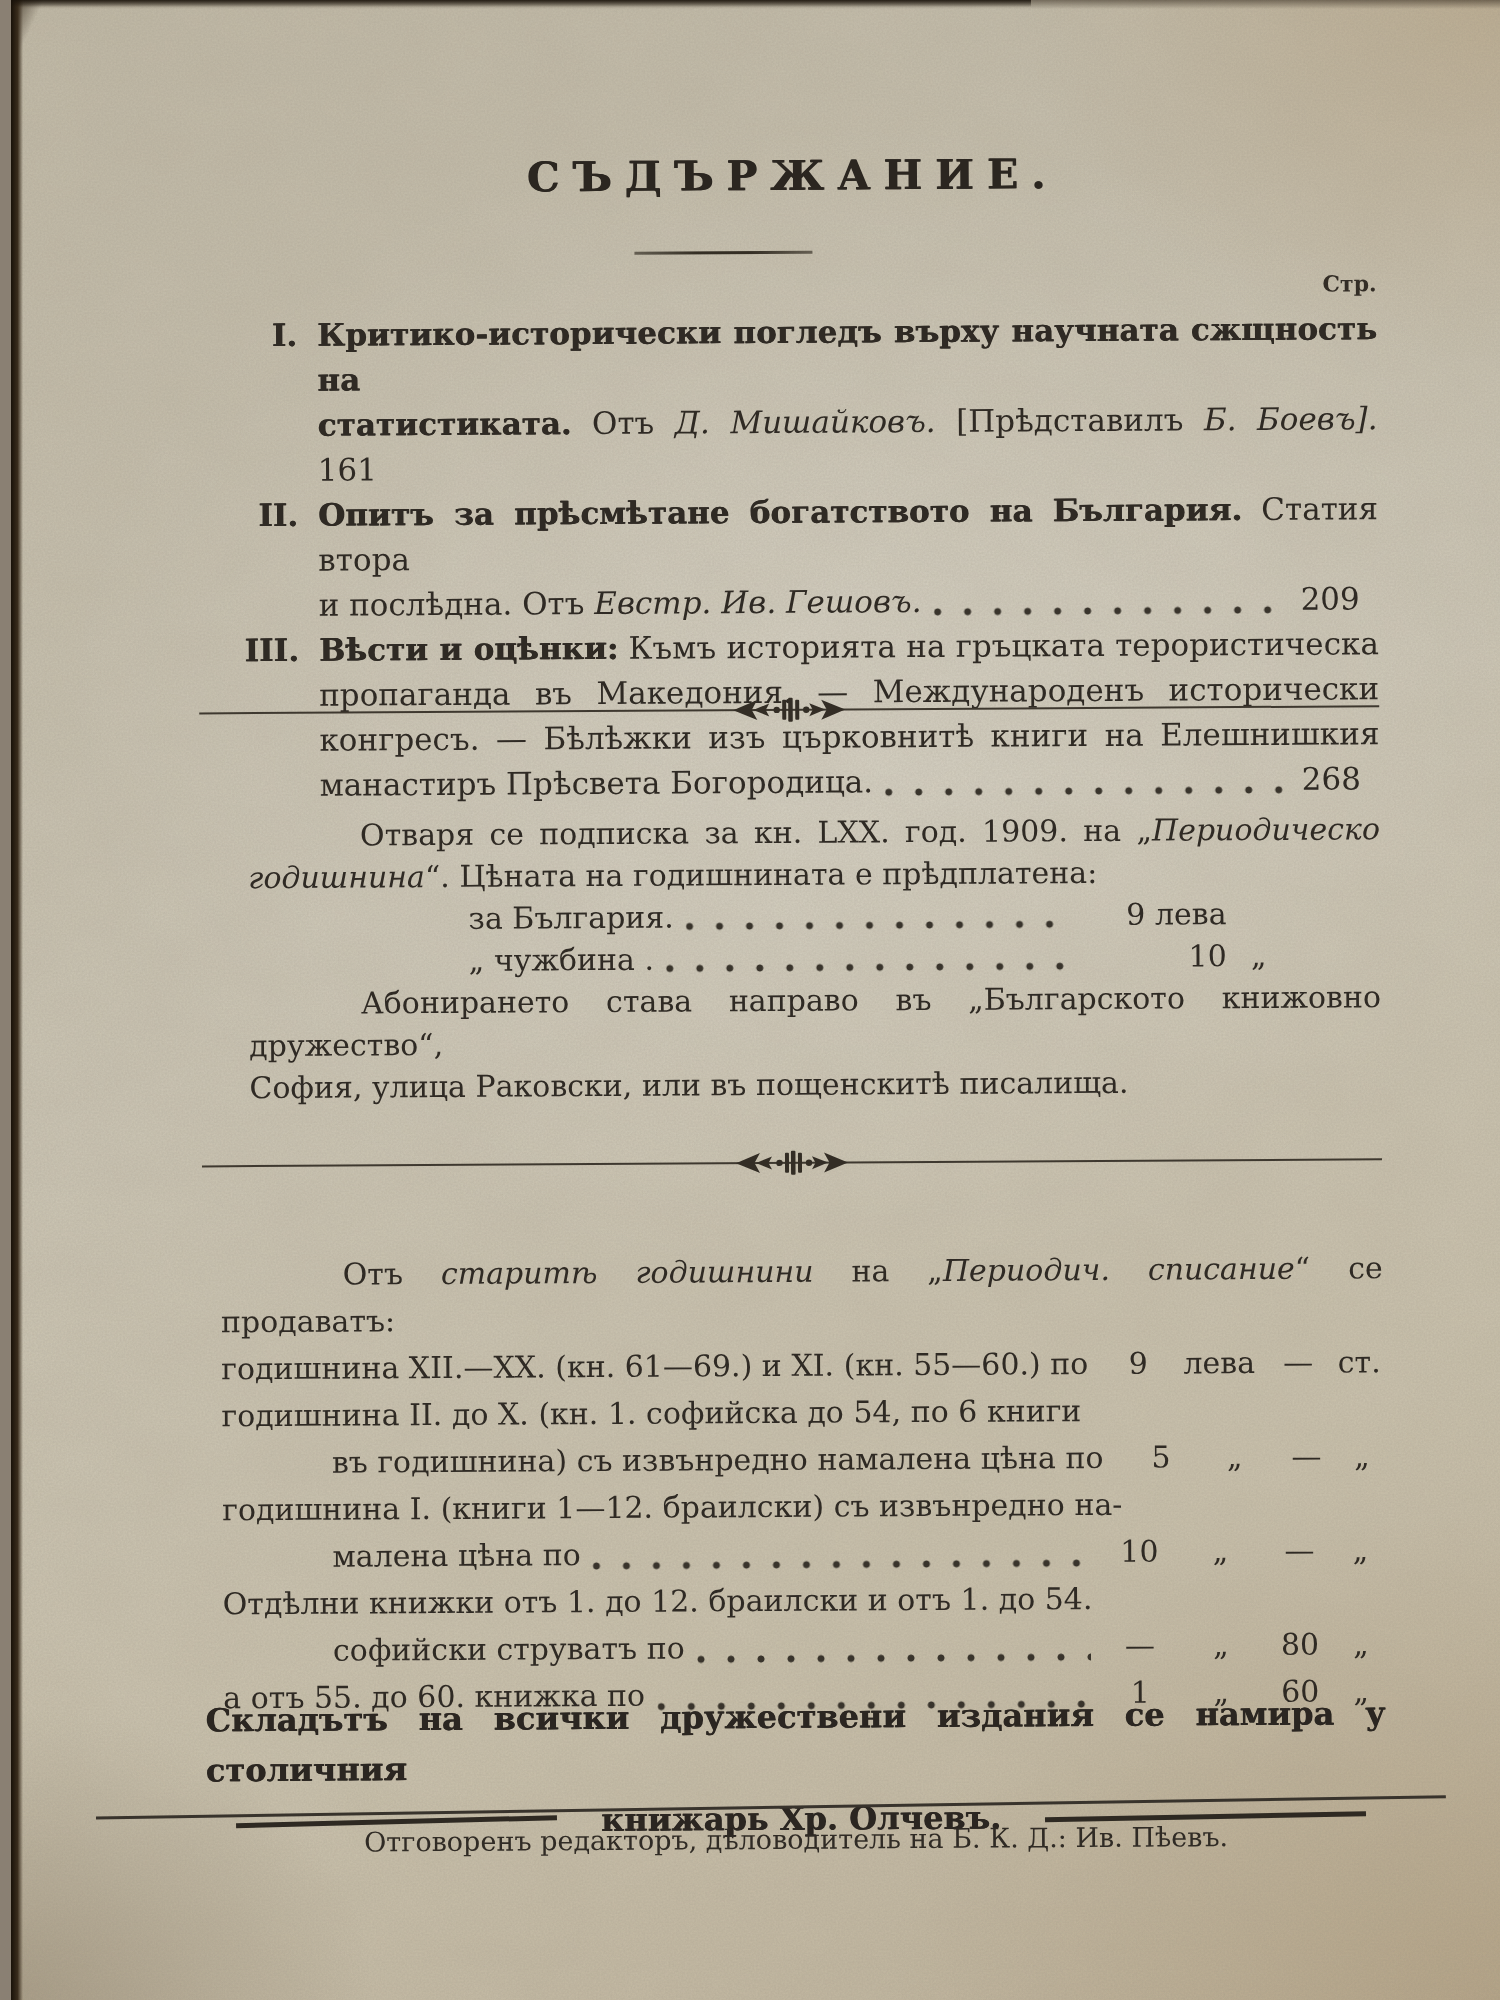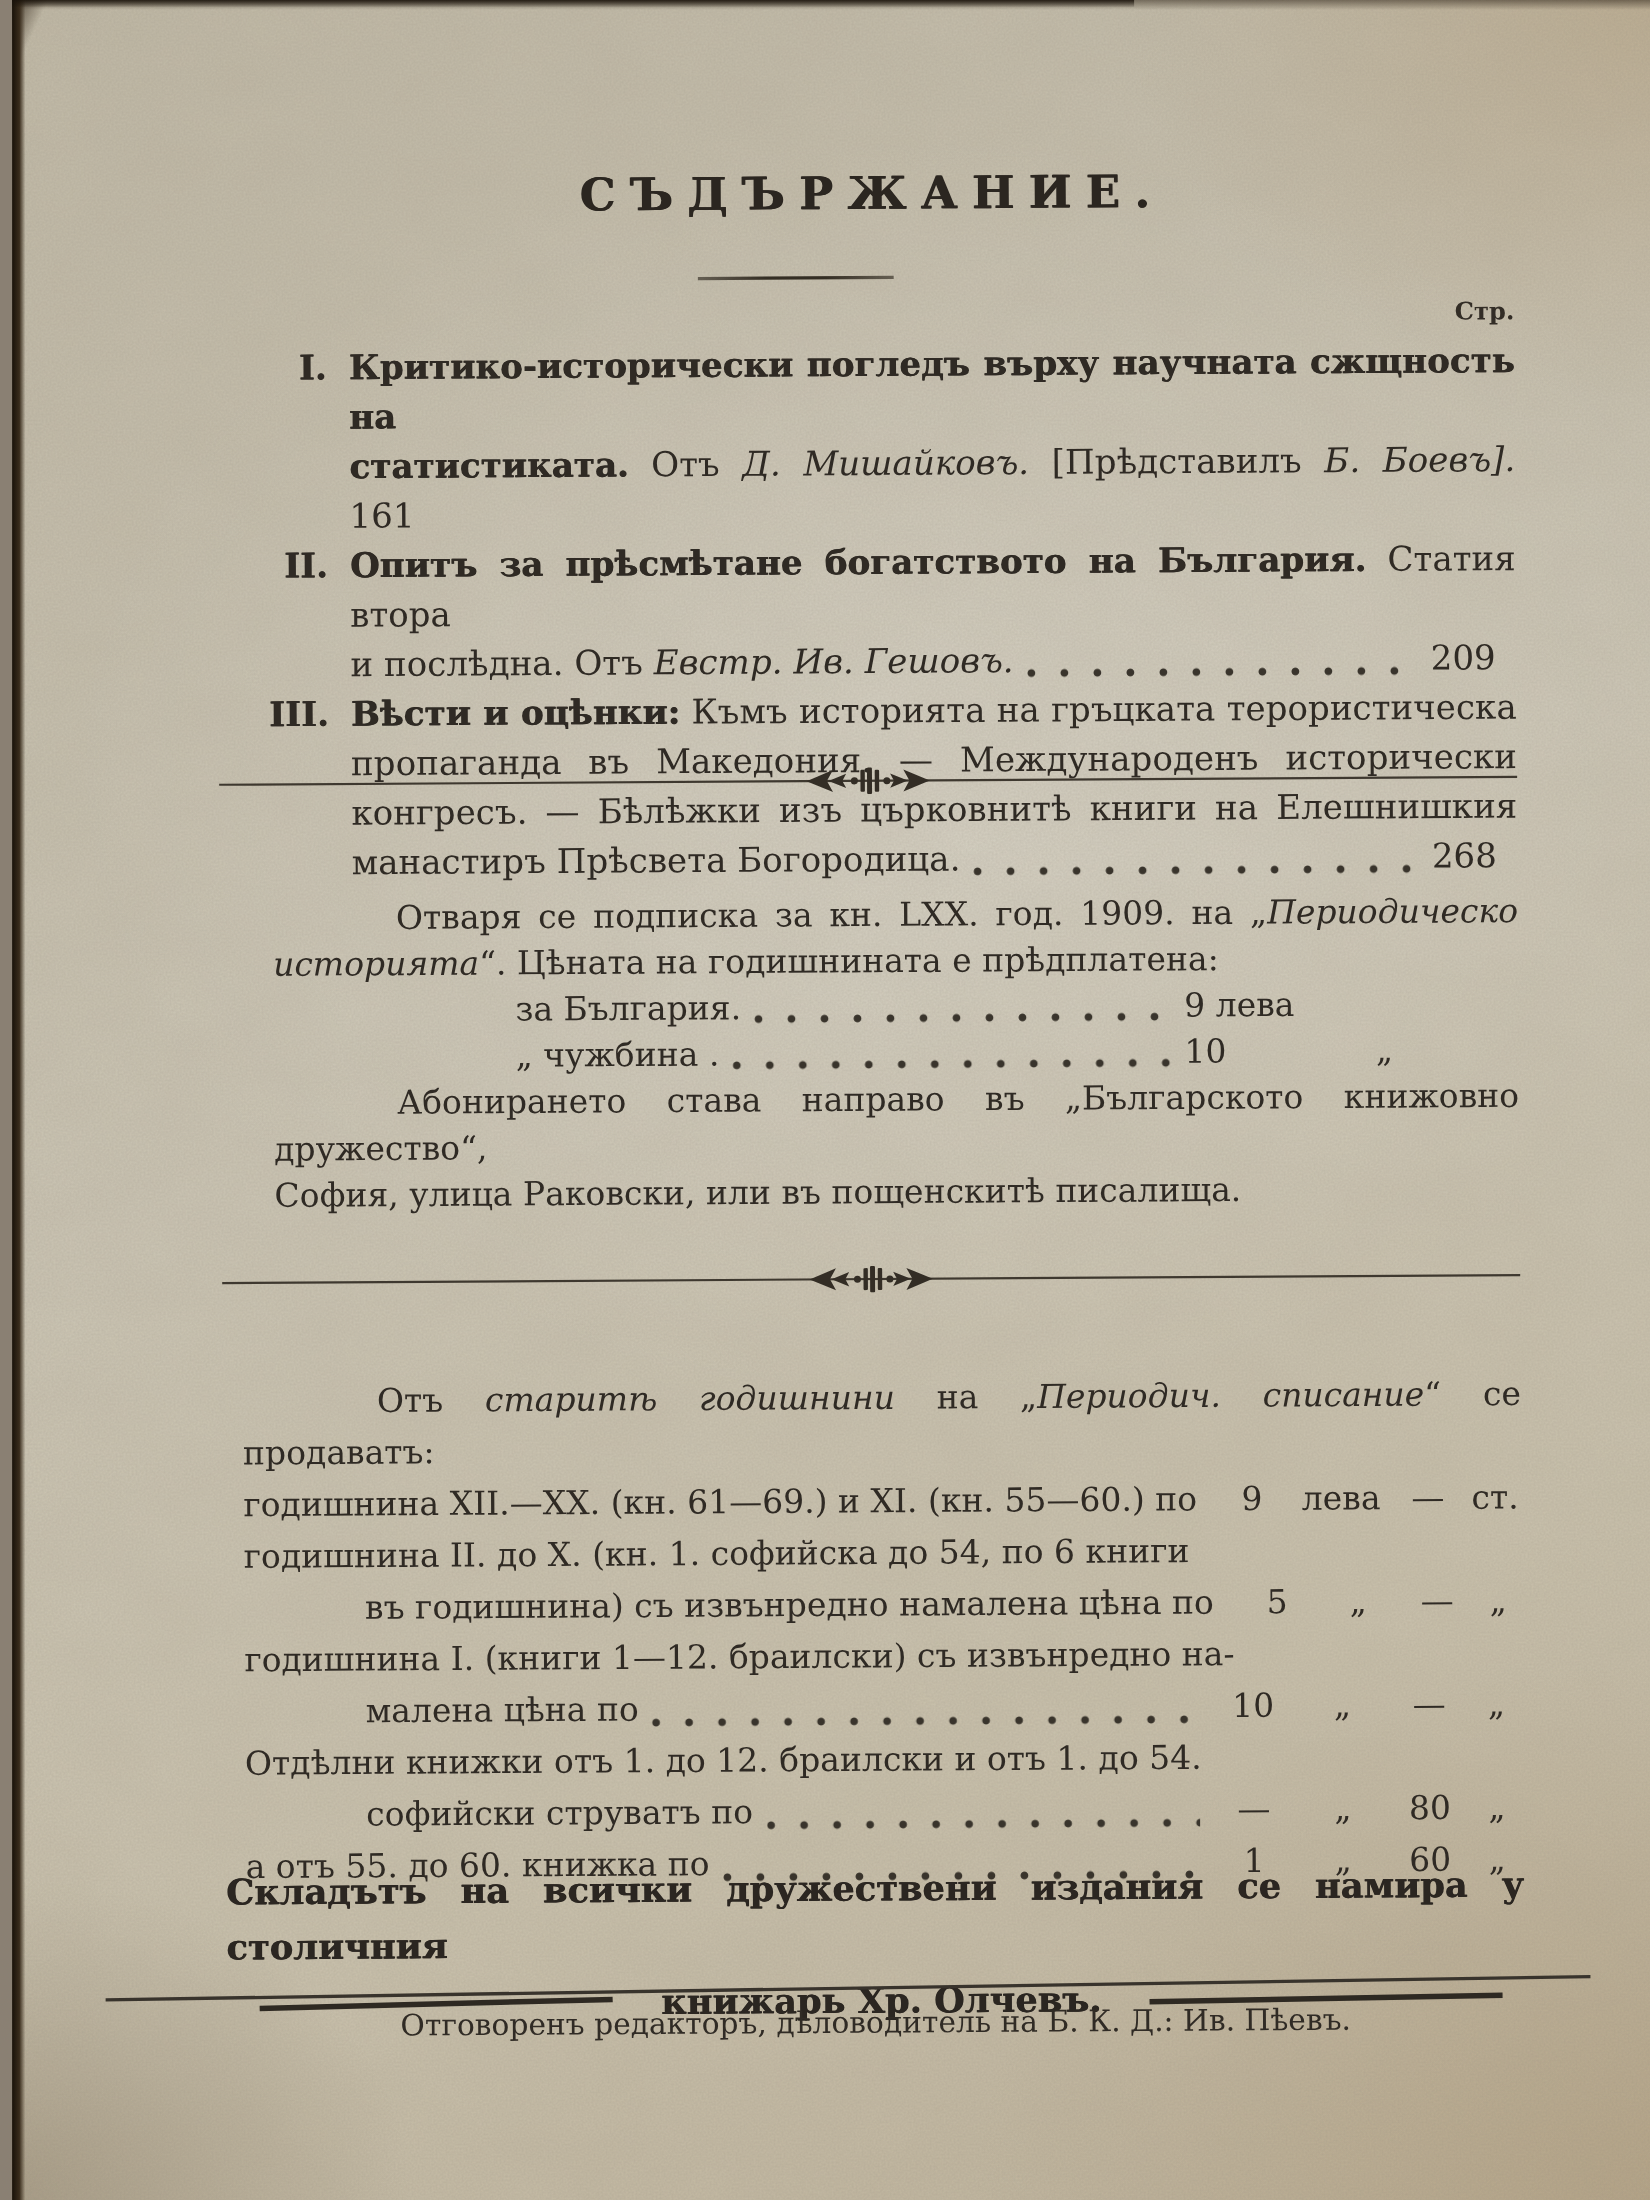--- a/index.html
+++ b/index.html
@@ -51,21 +51,21 @@
   .divider{position:absolute;left:190px;width:1180px;height:30px;
     display:flex;align-items:center;justify-content:center;}
   .divider.d1{top:695px;} .divider.d2{top:1148px;}
   .dline{position:absolute;left:0;right:0;top:14px;height:2px;background:#3e382f;}
   .orn{position:relative;}
 
   .sub{position:absolute;top:812px;left:190px;width:1180px;font-size:30px;}
   .sub .pline{line-height:42px;padding-left:48px;}
   .sub .indent{text-indent:112px;}
   .price-row{display:flex;line-height:42px;margin-left:268px;margin-right:90px;}
-  .pval{width:150px;text-align:left;}
+  .pval{width:150px;text-align:right;}
   .pcur{width:64px;text-align:center;}
 
   .ov{position:absolute;top:1248px;left:190px;width:1180px;font-size:30px;padding-left:0;}
   .ovr{line-height:47px;padding-left:18px;}
   .flexr{display:flex;}
   .ind{padding-left:128px;}
   .cell{text-align:center;}
   .c1{width:78px;} .c2{width:84px;} .c3{width:74px;} .c4{width:48px;}
 
   .notice{position:absolute;top:1692px;left:190px;width:1180px;font-size:32px;color:#2b2621;}
@@ -167,21 +167,21 @@
           <rect x="66" y="5" width="4" height="20" rx="1"></rect>
           <circle cx="77" cy="15" r="3.2"></circle>
           <path d="M116 15 L92 5 L97.5 15 L92 25 Z"></path>
           <path d="M96 15 L80 8.5 L83.5 15 L80 21.5 Z"></path>
         </g>
       </svg>
     </div>
 
     <section class="sub">
       <div class="pline just indent"><span>Отваря се подписка за кн. LXX. год. 1909. на „</span><span class="it">Периодическо</span></div>
-      <div class="pline"><span class="it">историята</span><span>“. Цѣната на годишнината е прѣдплатена:</span></div>
+      <div class="pline"><span class="it">годишнина</span><span>“. Цѣната на годишнината е прѣдплатена:</span></div>
       <div class="price-row">
         <span class="nw">за България.</span>
         <span class="fill dots"></span>
         <span class="pval">9 лева</span>
         <span class="pcur"></span>
       </div>
       <div class="price-row">
         <span class="nw">„ чужбина .</span>
         <span class="fill dots"></span>
         <span class="pval">10</span>

